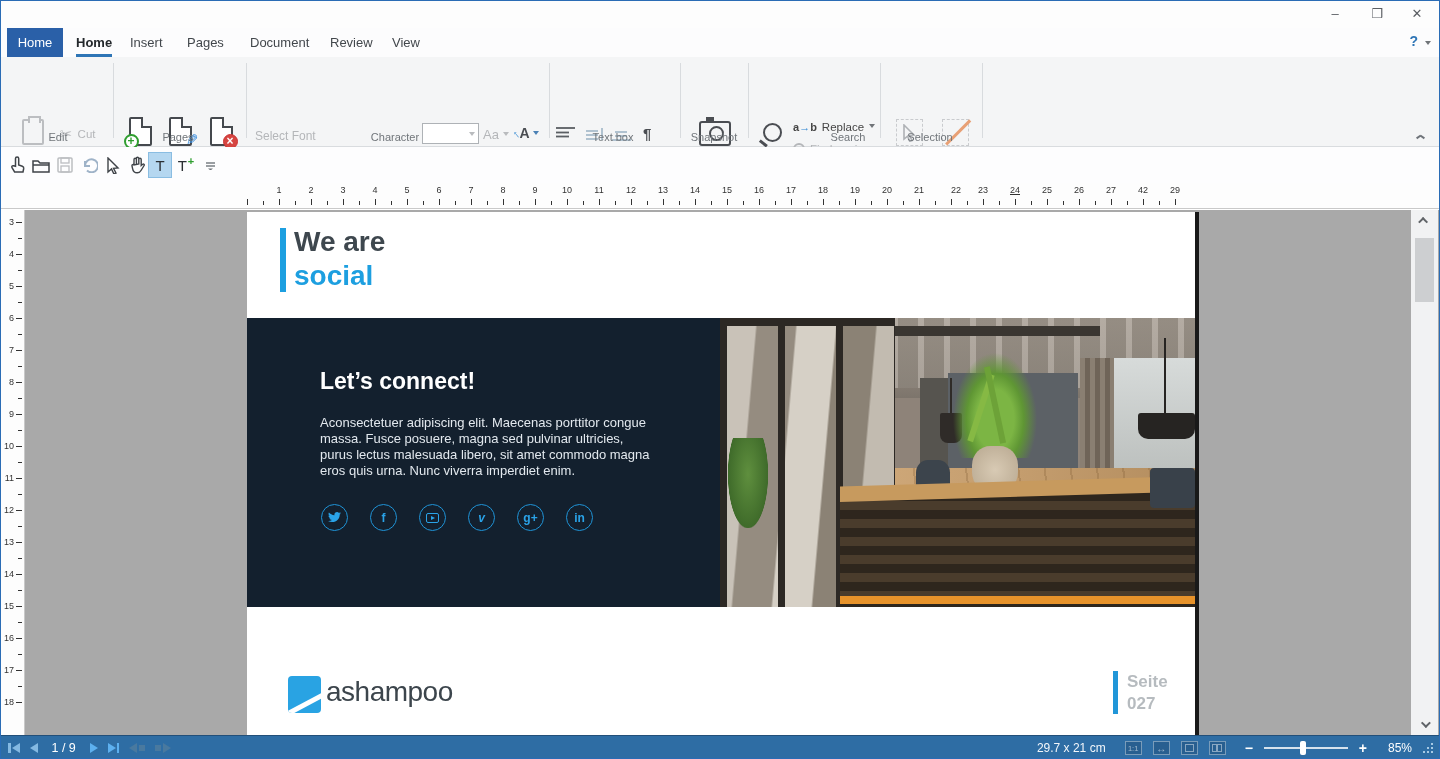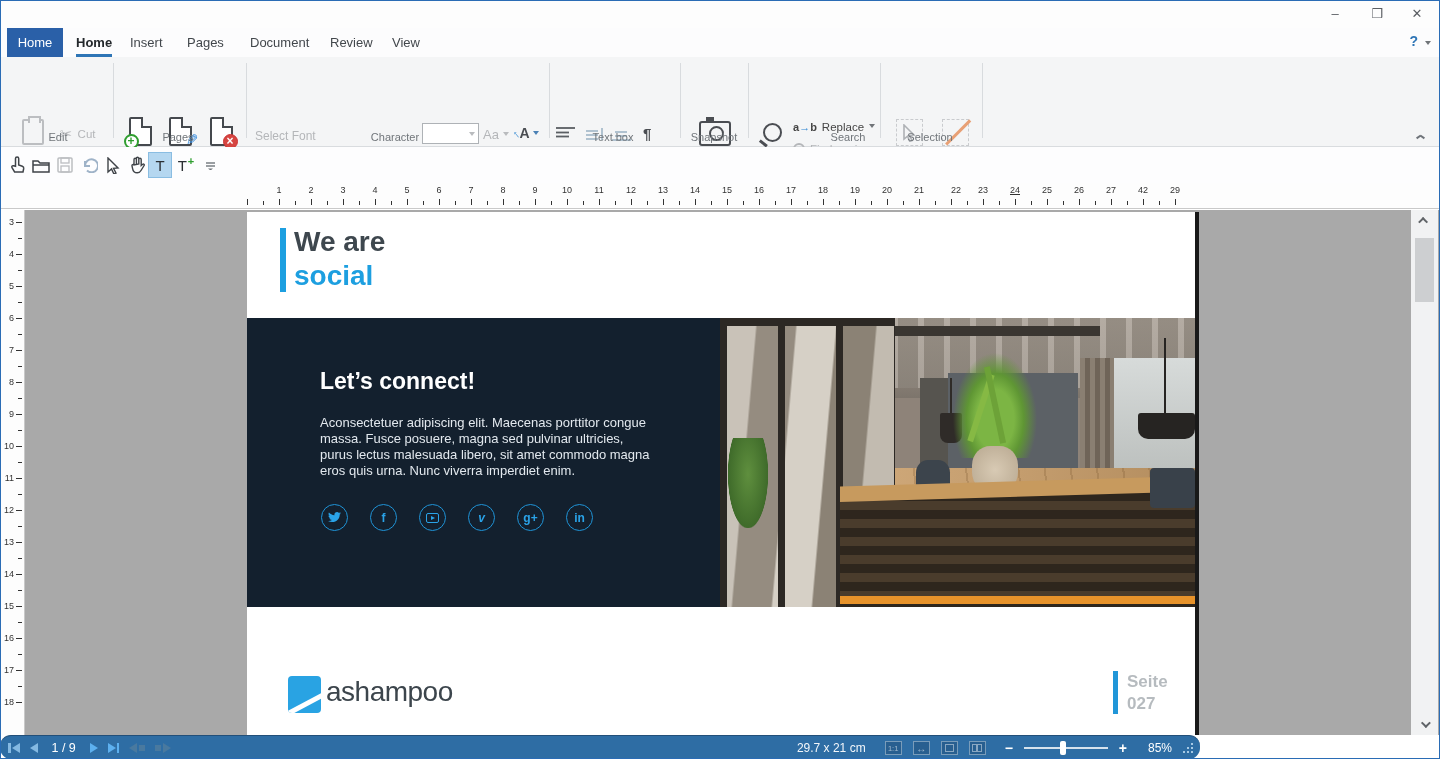--- a/index.html
+++ b/index.html
@@ -148,21 +148,21 @@
 
   
   #vscroll { position:absolute; right:2px; top:0; width:27px; height:525px; background:#f1f2f3; }
   .scroll-arrow { position:absolute; left:0; width:27px; height:17px; display:flex; align-items:center; justify-content:center; }
   .chev { width:7px; height:7px; border-left:2px solid #606468; border-top:2px solid #606468; }
   .chev.up { transform:rotate(45deg) translateY(2px); }
   .chev.down { transform:rotate(225deg) translateY(2px); }
   #vthumb { position:absolute; left:4px; top:28px; width:19px; height:64px; background:#cdcfd1; }
 
   
-  #statusbar { position:absolute; left:0; top:735px; width:1200px; height:24px; background:#2e6da4; border-top:1px solid #224f79;border-radius:11px; }
+  #statusbar { position:absolute; left:0; top:735px; width:1440px; height:24px; background:#2e6da4; border-top:1px solid #224f79; }
   #nav { position:absolute; left:8px; top:0; height:24px; display:flex; align-items:center; gap:10px; }
   .tri-l { width:0; height:0; border-right:8px solid #84b9e2; border-top:5px solid transparent; border-bottom:5px solid transparent; }
   .tri-r { width:0; height:0; border-left:8px solid #84b9e2; border-top:5px solid transparent; border-bottom:5px solid transparent; }
   .tri-r.bright { border-left-color:#5db0ef; }
   .tri-l.dim { border-right-color:#49799f; }
   .tri-r.dim { border-left-color:#49799f; }
   .vbar { width:2.5px; height:10px; background:#84b9e2; }
   .vbar.bright { background:#5db0ef; }
   .vbar.dim { background:#49799f; }
   .navgrp { display:flex; align-items:center; gap:1px; }

